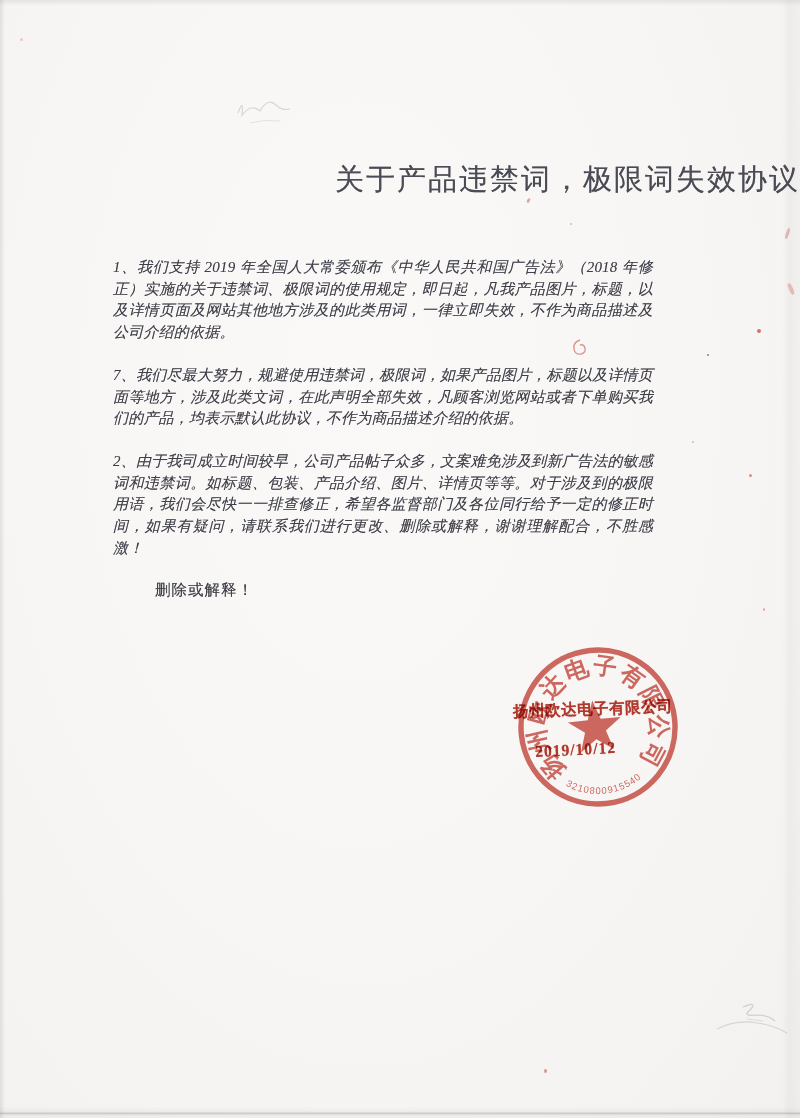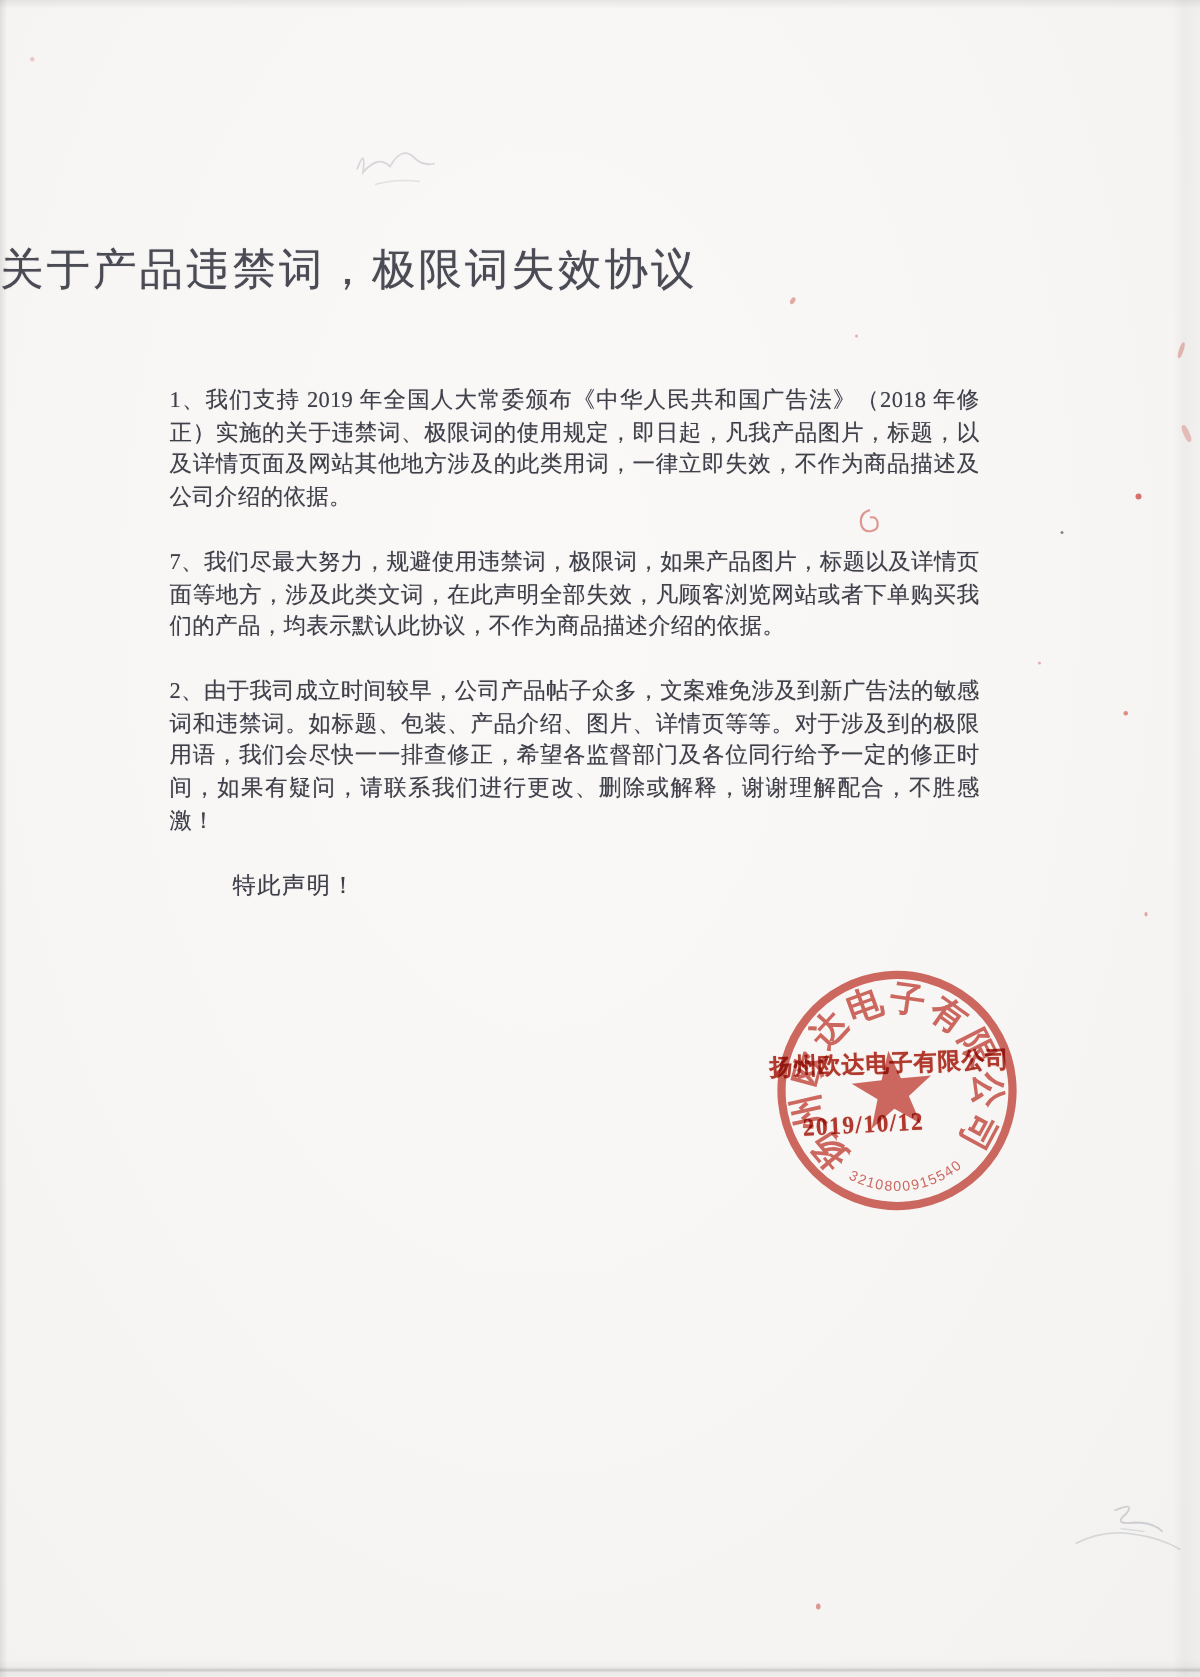--- a/index.html
+++ b/index.html
@@ -17,35 +17,35 @@
     background:linear-gradient(to bottom,rgba(120,120,118,.14),rgba(120,120,118,0));}
   .edge-bottom{position:absolute;left:0;top:1106px;width:100%;height:12px;
     background:linear-gradient(to bottom,rgba(120,120,118,0) 0%,rgba(110,110,108,.05) 45%,rgba(95,95,93,.28) 62%,rgba(140,140,138,.10) 75%,rgba(120,120,118,.04) 100%);}
   .edge-left{position:absolute;left:0;top:0;width:5px;height:100%;
     background:linear-gradient(to right,rgba(110,110,108,.16),rgba(110,110,108,0));}
   .edge-right{position:absolute;left:782px;top:0;width:18px;height:100%;
     background:linear-gradient(to right,rgba(130,130,128,0),rgba(130,130,128,.07) 40%,rgba(130,130,128,.03));}
 
   .doc-title{
     position:absolute;left:0;top:160px;width:100%;
-    text-align:left;
+    text-align:right;
     font-size:29px;letter-spacing:2px;
     color:#4b4b55;
     text-shadow:0 0 .6px rgba(70,70,80,.55);
     white-space:nowrap;
   }
   .body-text{
     position:absolute;left:113px;top:257px;width:556px;
     font-size:15px;line-height:21.7px;
     color:#40404a;
     text-align:justify;
     letter-spacing:.2px;
     text-shadow:0 0 .5px rgba(60,60,70,.45);
   }
-  .body-text p{margin:0 16px 21px 0;}
+  .body-text p{margin:0 16px 21px 0;font-style:italic;}
   .declaration{
     position:absolute;left:155px;top:580px;
     font-size:15.5px;color:#3e3e48;letter-spacing:1px;
     text-shadow:0 0 .5px rgba(60,60,70,.5);
   }
 
   
   .seal{
     position:absolute;left:486px;top:615px;width:224px;height:224px;
     mix-blend-mode:multiply;
@@ -96,21 +96,21 @@
   <div class="edge-bottom"></div>
 
   <div class="doc-title">关于产品违禁词，极限词失效协议</div>
 
   <div class="body-text">
     <p>1、我们支持 2019 年全国人大常委颁布《中华人民共和国广告法》（2018 年修正）实施的关于违禁词、极限词的使用规定，即日起，凡我产品图片，标题，以及详情页面及网站其他地方涉及的此类用词，一律立即失效，不作为商品描述及公司介绍的依据。</p>
     <p>7、我们尽最大努力，规避使用违禁词，极限词，如果产品图片，标题以及详情页面等地方，涉及此类文词，在此声明全部失效，凡顾客浏览网站或者下单购买我们的产品，均表示默认此协议，不作为商品描述介绍的依据。</p>
     <p>2、由于我司成立时间较早，公司产品帖子众多，文案难免涉及到新广告法的敏感词和违禁词。如标题、包装、产品介绍、图片、详情页等等。对于涉及到的极限用语，我们会尽快一一排查修正，希望各监督部门及各位同行给予一定的修正时间，如果有疑问，请联系我们进行更改、删除或解释，谢谢理解配合，不胜感激！</p>
   </div>
 
-  <div class="declaration">特此声明！</div>
+  <div class="declaration">删除或解释！</div>
 
   <svg class="seal" viewBox="0 0 224 224">
     <defs>
       <path id="arcName" d="M68.6,142.4 A53,53 0 1 1 155.4,142.4" fill="none"></path>
       <path id="arcNum" d="M73.6,166.9 A67,67 0 0 0 150.4,166.9" fill="none"></path>
     </defs>
     <g transform="rotate(-6 112 112)" opacity="0.86">
       <circle cx="112" cy="112" r="77" fill="none" stroke-width="5.5" stroke="#c8443a"></circle>
       <path d="M109,85 L115.5,104.1 L135.6,104.35 L119.5,116.4 L125.5,135.65 L109,124 L92.5,135.65 L98.5,116.4 L82.4,104.35 L102.5,104.1 Z" fill="#c8443a"></path>
       <text font-size="23.5" letter-spacing="2" font-weight="bold" font-family="'Liberation Serif','DejaVu Serif',serif" fill="#c8443a">

